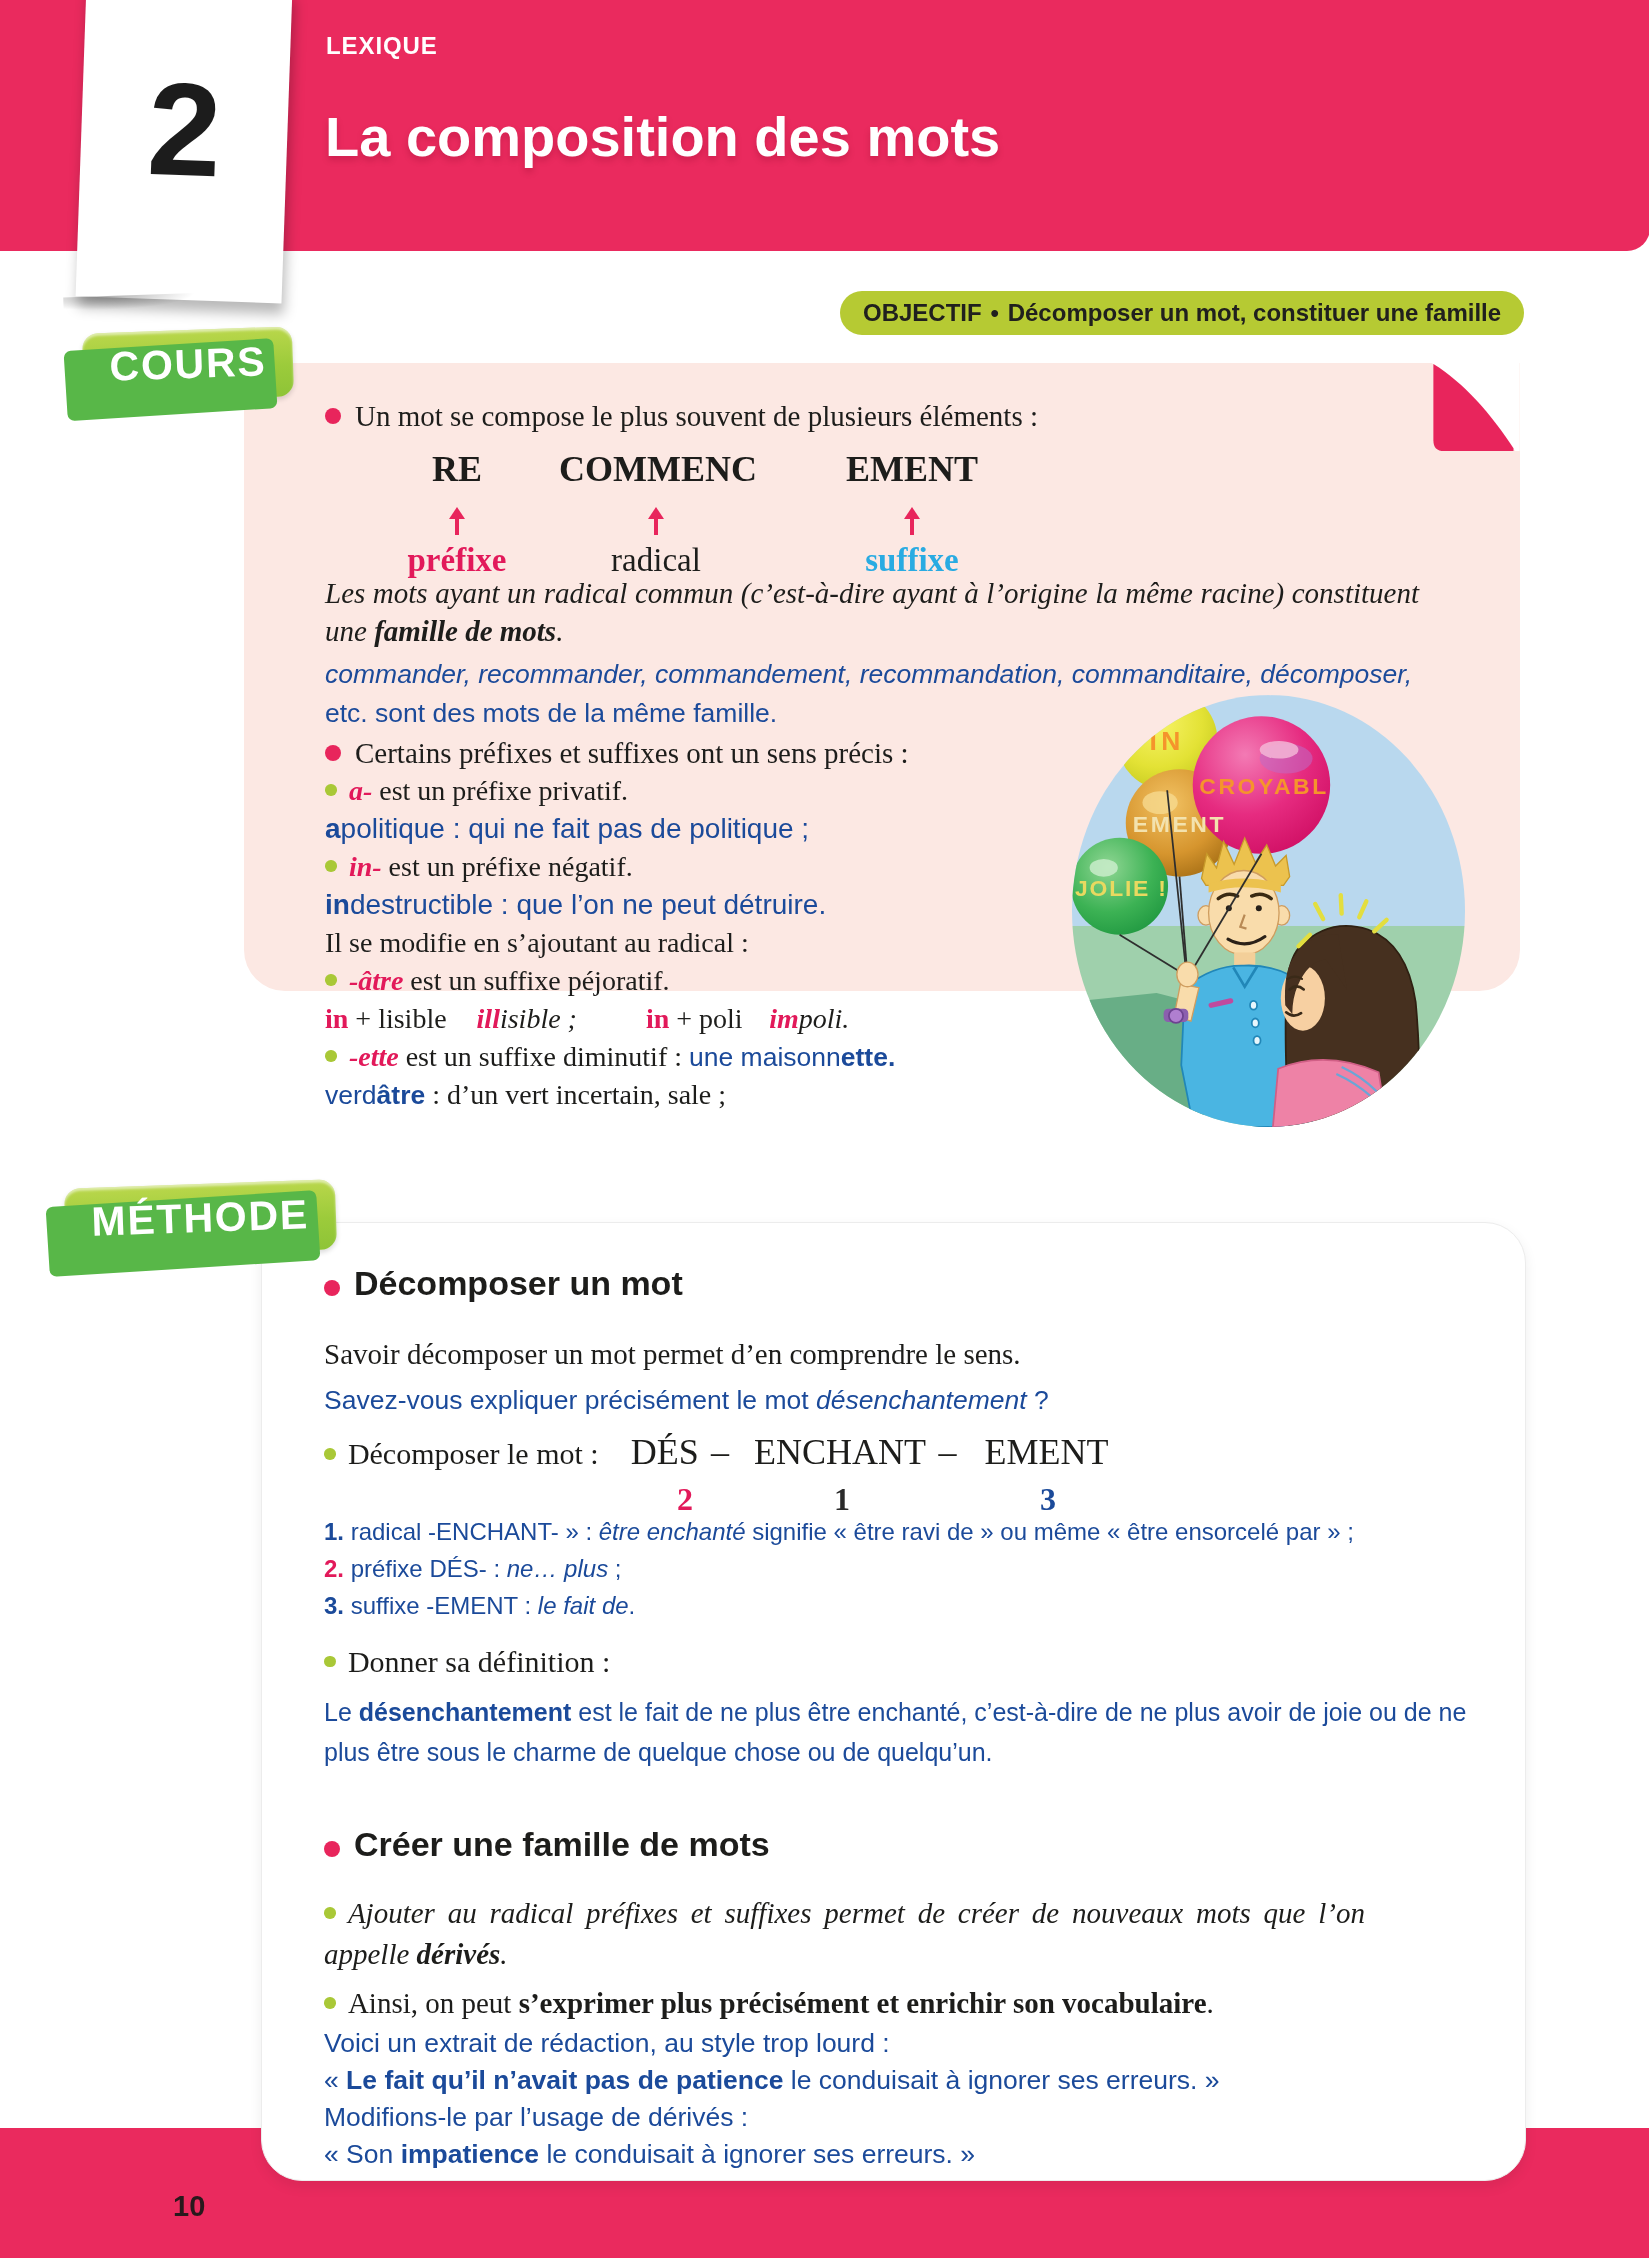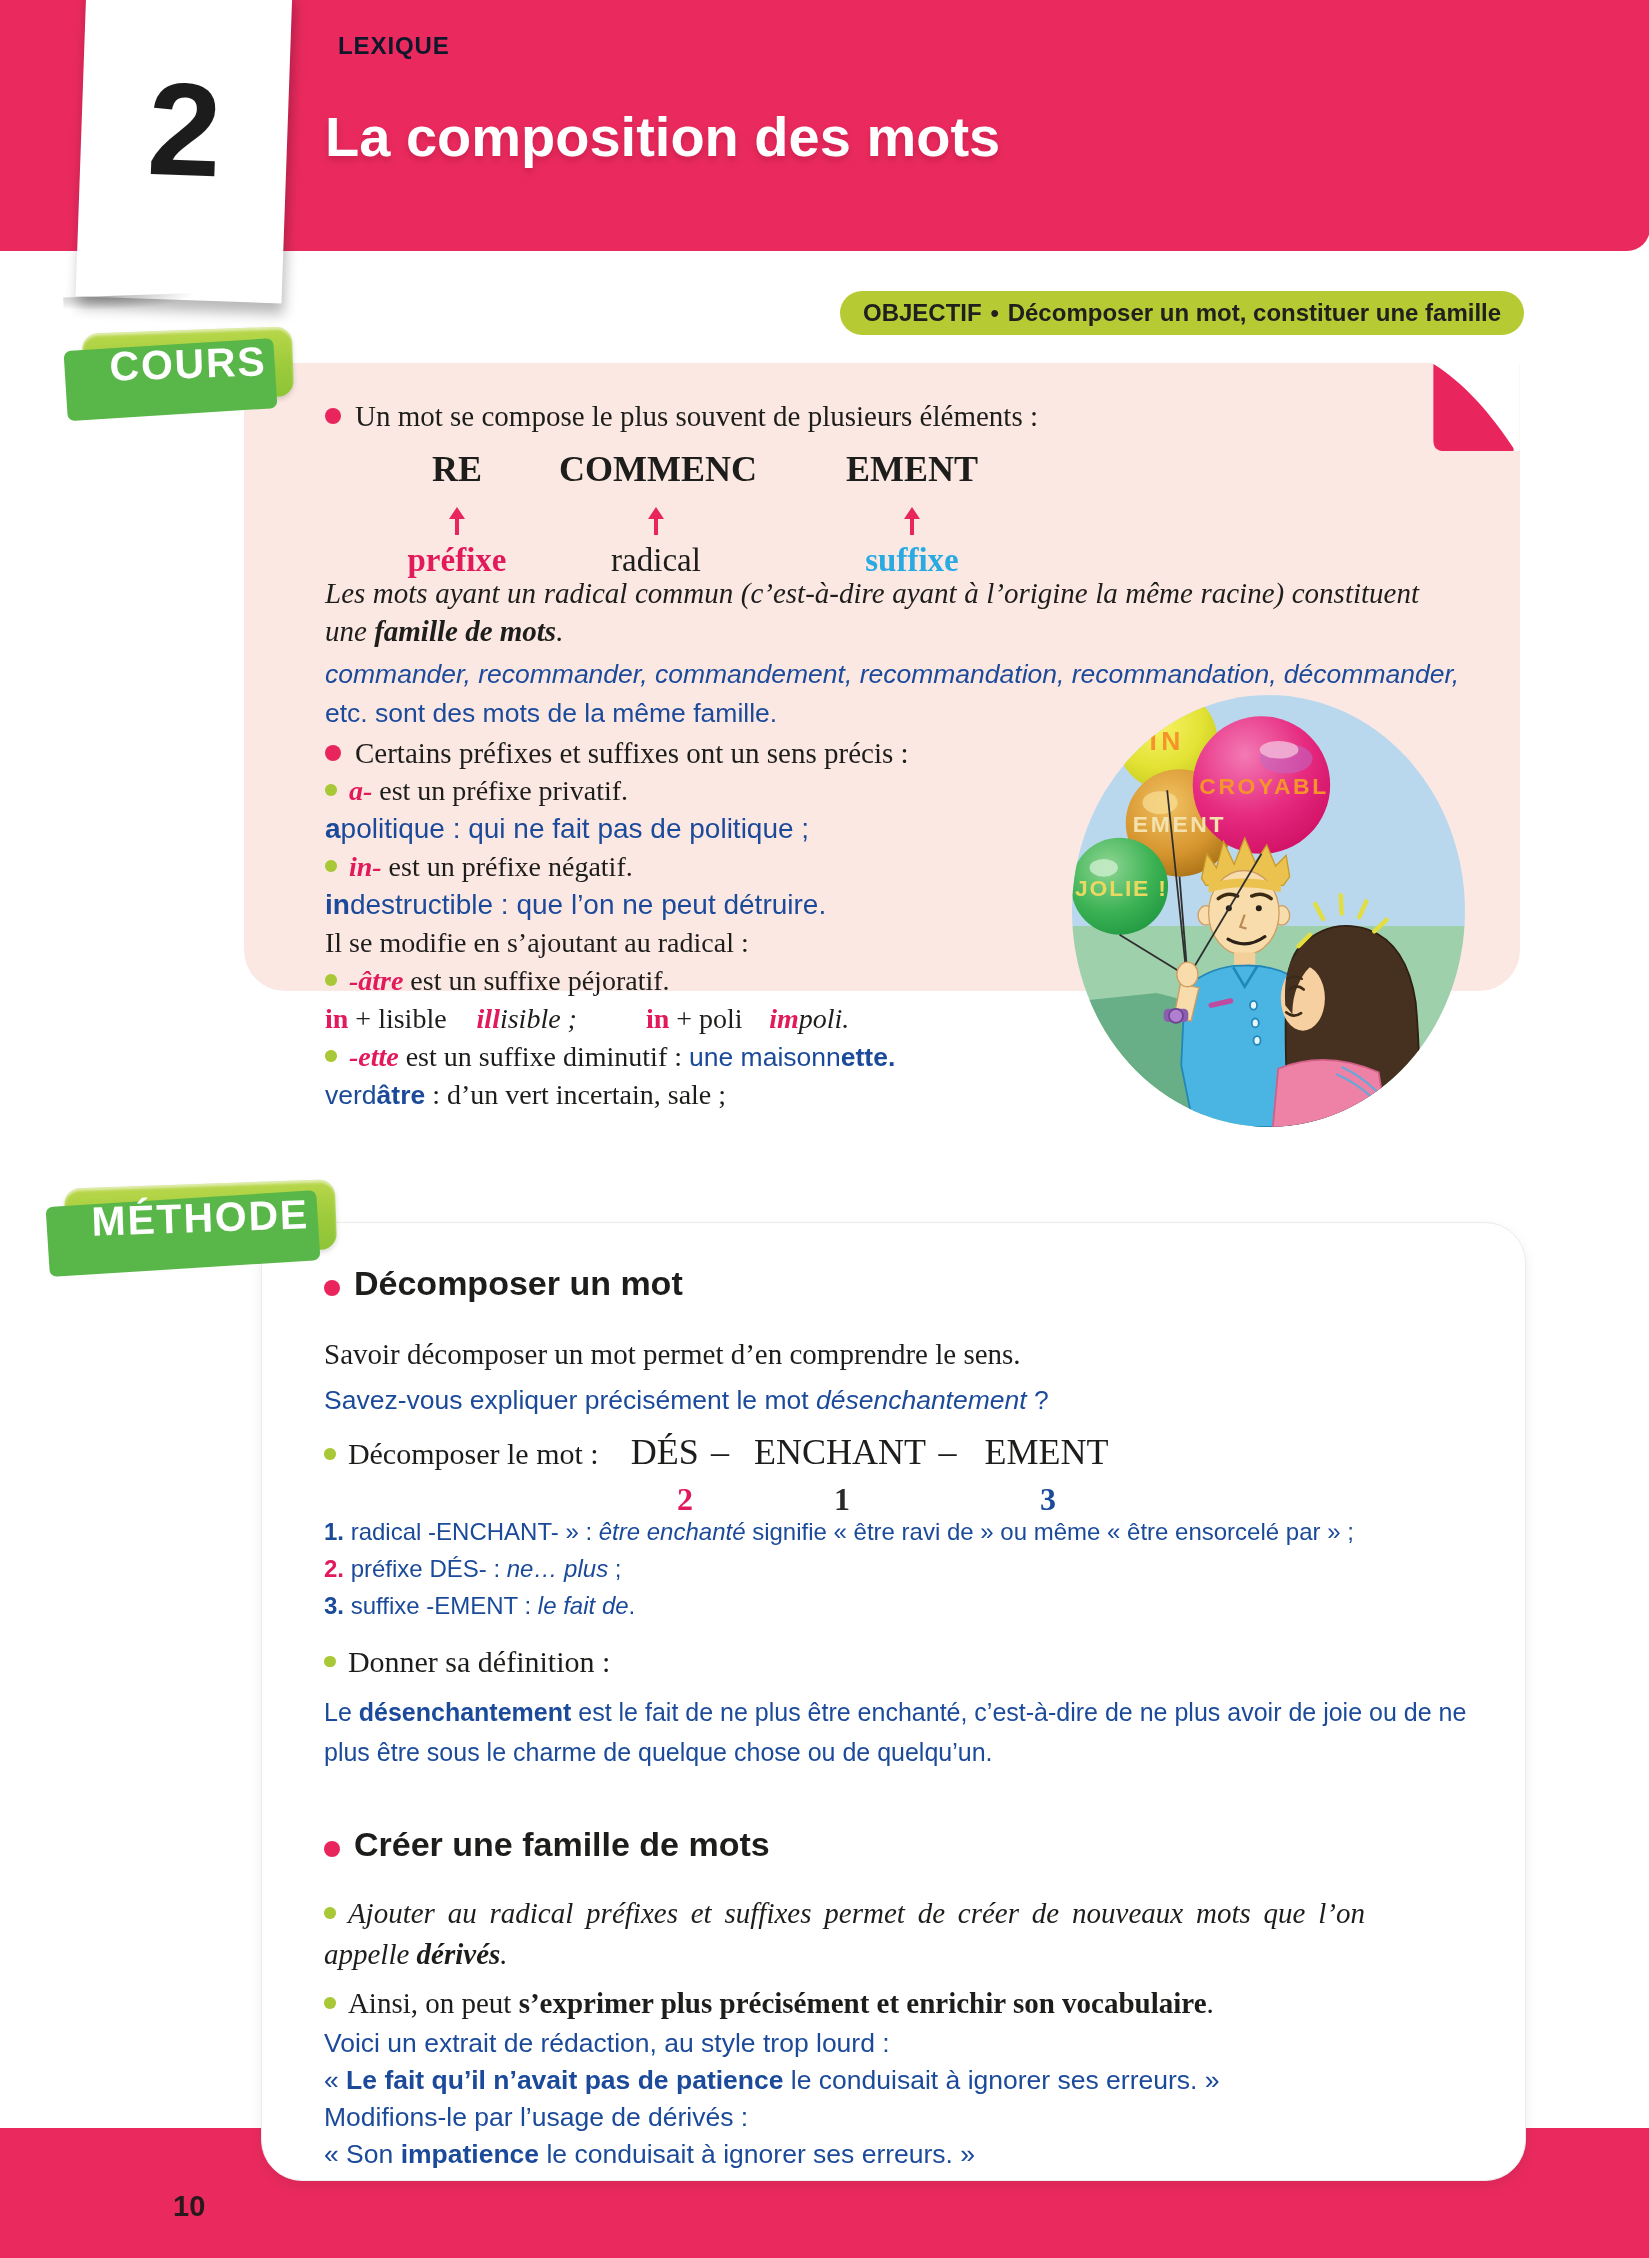--- a/index.html
+++ b/index.html
@@ -2,22 +2,22 @@
 <html style="font-size:14px"><head>
 <meta charset="utf-8">
 <style>
   html,body{margin:0;padding:0;background:#ffffff;}
   .page{position:relative;width:1650px;height:2258px;background:#ffffff;overflow:hidden;
         font-family:"Liberation Serif", serif;color:#1d1d1b;}
 
   
   .header-band{position:absolute;left:0;top:0;width:1650px;height:251px;background:#ea2a5e;
                border-bottom-right-radius:23px;}
-  .eyebrow{position:absolute;left:338px;top:32px;font:700 24px "Liberation Sans",sans-serif;
-           color:#0f172a;letter-spacing:0.9px;}
+  .eyebrow{position:absolute;left:326px;top:32px;font:700 24px "Liberation Sans",sans-serif;
+           color:#ffffff;letter-spacing:0.9px;}
   .chapter-title{position:absolute;left:325px;top:104px;font:700 56px "Liberation Sans",sans-serif;
                  color:#ffffff;text-shadow:0 3.5px 6.2px rgba(120,0,30,.25);}
   .chapter-tab{position:absolute;left:81px;top:-14px;width:206px;height:314px;background:#ffffff;
                transform:rotate(2deg);box-shadow:2.6px 10.6px 12.4px rgba(0,0,0,.28);
                display:flex;align-items:center;justify-content:center;}
   .chapter-tab::after{content:"";position:absolute;left:-12.4px;bottom:-10.6px;width:132px;height:14px;
                background:radial-gradient(ellipse at 35% 0%,rgba(0,0,0,.30),rgba(0,0,0,0) 70%);
                transform:rotate(-4deg);}
   .chapter-num{font:700 132px "Liberation Sans",sans-serif;color:#1c1c1c;margin-top:-26.5px;}
 
@@ -127,21 +127,21 @@
     </div>
     <div class="wd-col" style="left:571px;top:85px;width:194px;">
       <div class="wd-word">EMENT</div>
       <div class="up-arrow" style="margin-top:21px;"></div>
       <div class="wd-label b cyantxt" style="margin-top:7px;">suffixe</div>
     </div>
 
     <div class="abs serif33 just" style="left:81px;top:212px;width:1094px;">
       <span>Les mots ayant un radical commun (c’est-à-dire ayant à l’origine la même racine) constituent une </span><span class="b">famille de mots</span><span>.</span>
     </div>
-    <div class="abs sansblue s30 it" style="left:81px;top:296px;">commander, recommander, commandement, recommandation, recommandation, décommander,</div>
+    <div class="abs sansblue s30 it" style="left:81px;top:296px;">commander, recommander, commandement, recommandation, commanditaire, décomposer,</div>
     <div class="abs sansblue s30" style="left:81px;top:335px;">etc. sont des mots de la même famille.</div>
 
     <div class="cours-list">
       <div class="cline" style="font-size:29px;">
         <span class="bdot"></span><span>Certains préfixes et suffixes ont un sens précis :</span>
       </div>
       <div class="cline">
         <span class="gdot"></span><span class="b it pinktxt">a-</span><span> est un préfixe privatif.</span>
       </div>
       <div class="cline sansblue s30">

